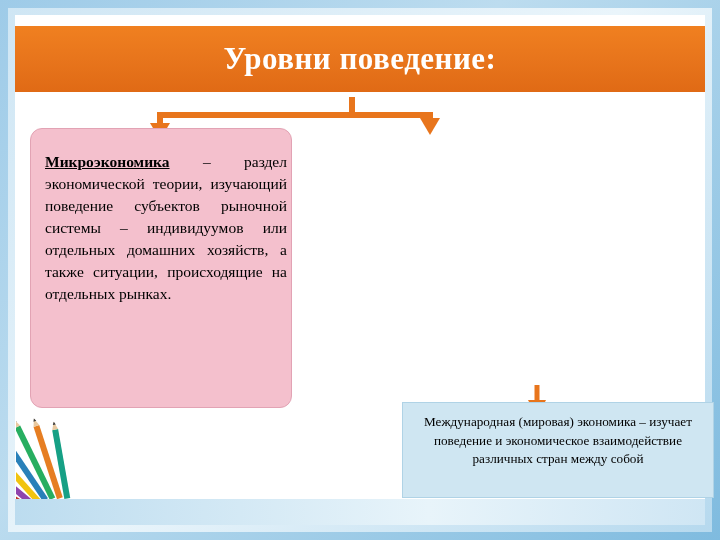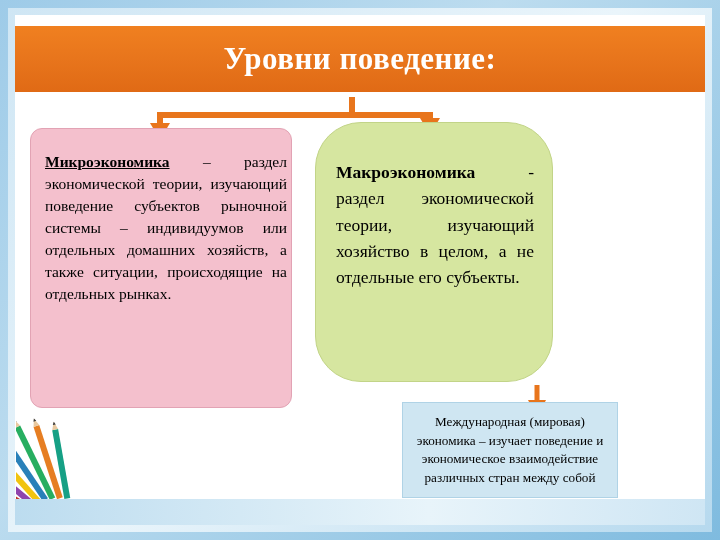--- a/index.html
+++ b/index.html
@@ -119,21 +119,21 @@
     text-align: justify;
     text-justify: inter-word;
   }
   #macro-text .term {
     font-weight: bold;
   }
 
   #world-box {
     left: 402px;
     top: 402px;
-    width: 216px;
+    width: 312px;
     height: 96px;
     background: #cfe6f2;
     border: 1px solid #b0d3e6;
     padding: 10px 10px 6px 10px;
   }
   #world-text {
     font-family: "Liberation Serif", serif;
     font-size: 13.2px;
     line-height: 1.42;
     color: #000000;
@@ -184,25 +184,20 @@
     <path d="M 537 300 L 537 322" fill="none" stroke="#e8751c" stroke-width="5"></path>
     <polygon points="537,332 528,315 546,315" fill="#e8751c"></polygon>
   </svg>
 
   <div id="micro-box" class="box">
     <div id="micro-text">
       <span class="term">Микроэкономика</span><span> – раздел экономической теории, изучающий поведение субъектов рыночной системы – индивидуумов или отдельных домашних хозяйств, а также ситуации, происходящие на отдельных рынках.</span>
     </div>
   </div>
 
-  <div id="macro-box" class="box">
-    <div id="macro-text">
-      <span class="term">Макроэкономика</span><span> - раздел экономической теории, изучающий хозяйство в целом, а не отдельные его субъекты.</span>
-    </div>
-  </div>
 
   <div id="world-box" class="box">
     <div id="world-text">Международная (мировая) экономика – изучает поведение и экономическое взаимодействие различных стран между собой</div>
   </div>
 
   <svg id="pencils" viewBox="0 0 160 110">
     <g stroke-width="0">
 
       <g transform="rotate(-58 20 95)">
         <rect x="14" y="8" width="6" height="78" fill="#c0392b"></rect>

